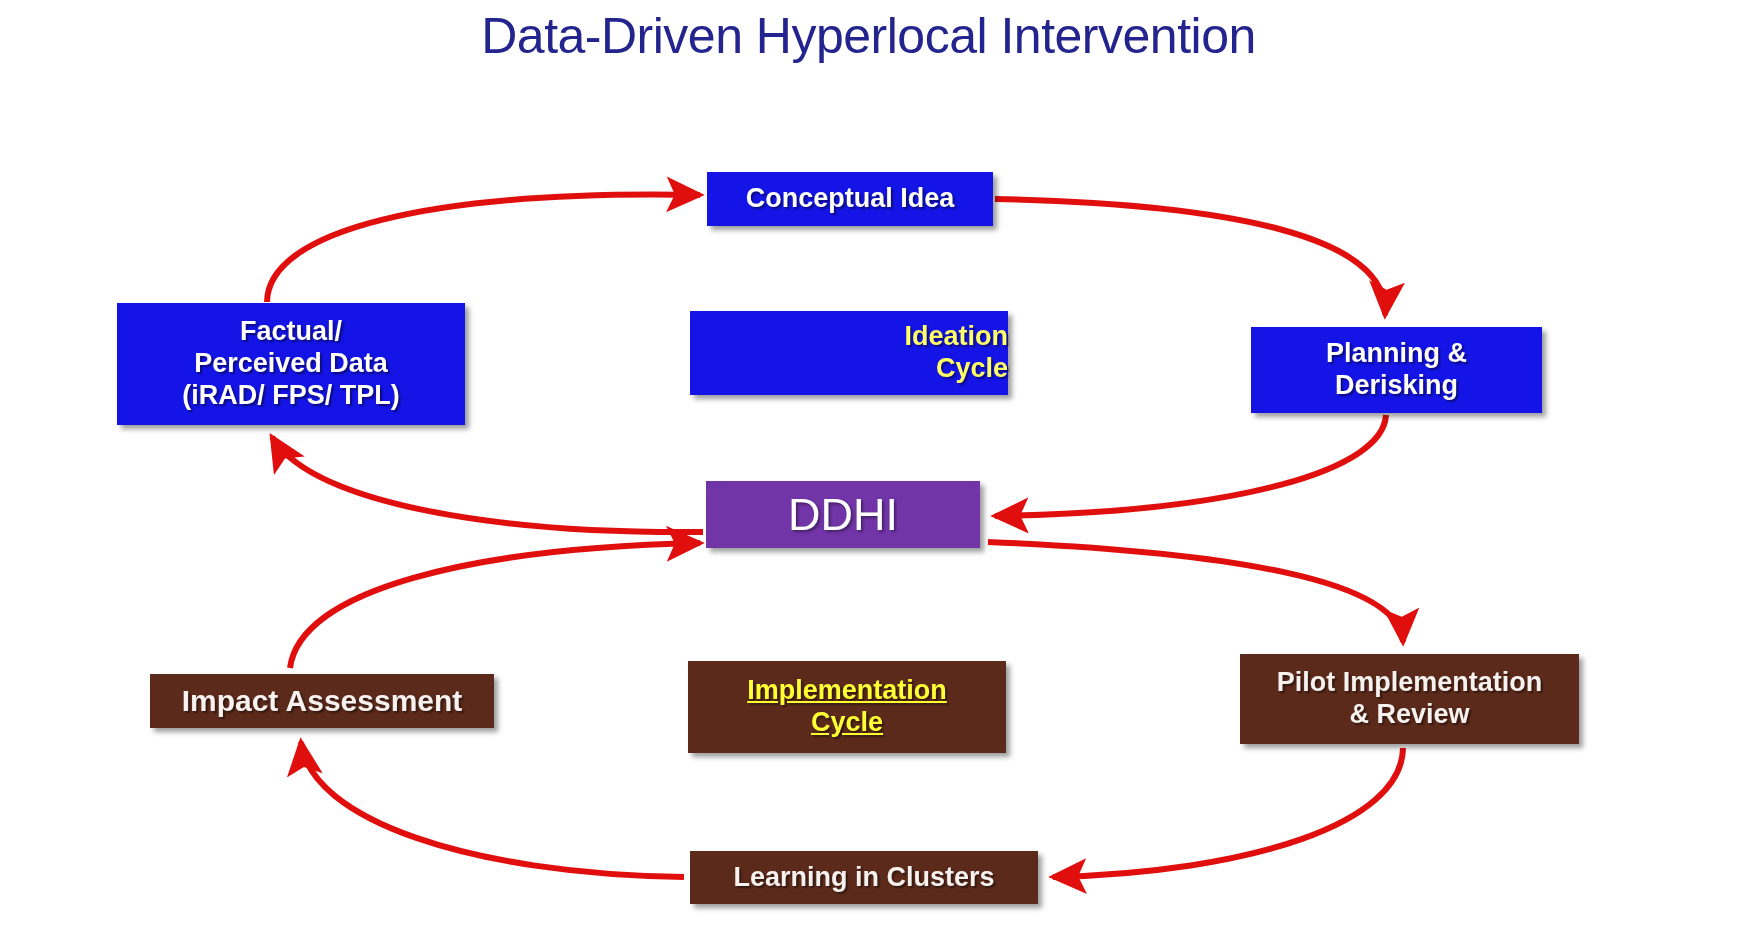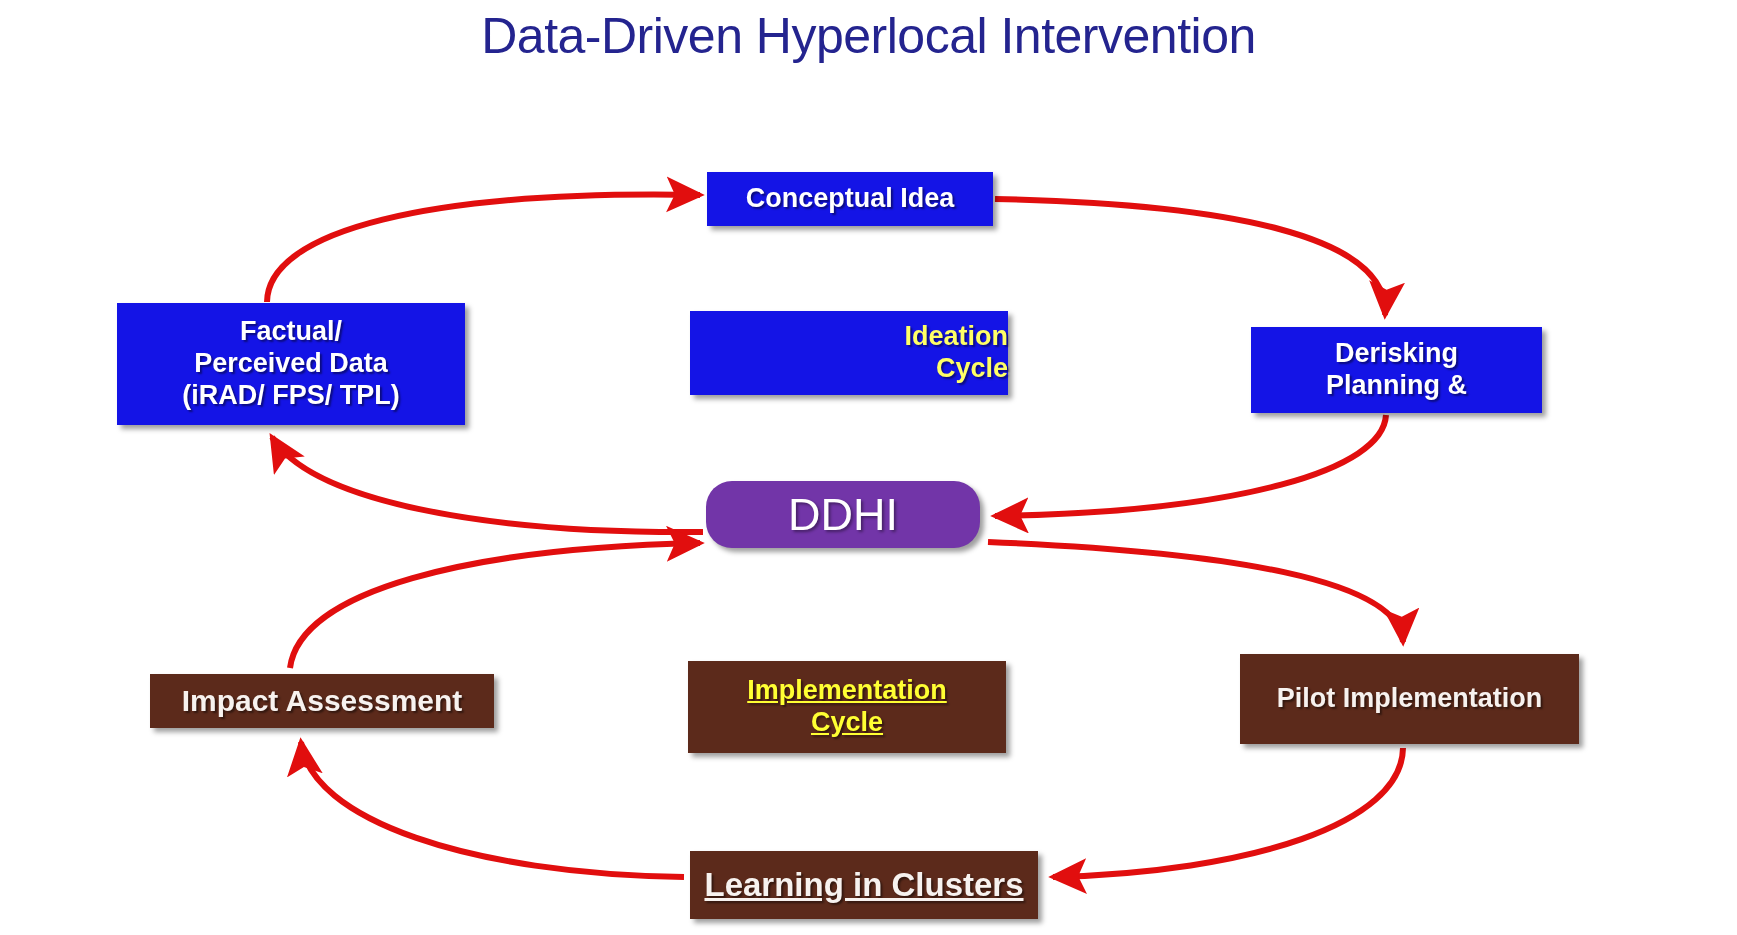--- a/index.html
+++ b/index.html
@@ -72,21 +72,20 @@
   .brown-label {
     background: #5C2A1B;
     color: #FFFF33;
     text-shadow: 2px 2px 2px rgba(0,0,0,0.45);
   }
   .purple {
     background: #7235A8;
     color: #ffffff;
     font-weight: normal;
     text-shadow: 2px 2px 3px rgba(0,0,0,0.4);
-    border-radius: 26px;
   }
 
   
   #node-conceptual-idea {
     left: 707px; top: 172px; width: 286px; height: 54px;
     font-size: 27px;
   }
   #node-factual-data {
     left: 117px; top: 303px; width: 348px; height: 122px;
     font-size: 27px;
@@ -111,23 +110,22 @@
   #node-implementation-cycle {
     left: 688px; top: 661px; width: 318px; height: 92px;
     font-size: 27px;
     text-decoration: underline;
   }
   #node-pilot-implementation {
     left: 1240px; top: 654px; width: 339px; height: 90px;
     font-size: 27px;
   }
   #node-learning-clusters {
-    left: 690px; top: 851px; width: 348px; height: 68px;
-    font-size: 33px;
-    text-decoration: underline;
+    left: 690px; top: 851px; width: 348px; height: 53px;
+    font-size: 27px;
   }
 </style>
 </head>
 <body>
 
 <div id="slide">
 
   <div class="title">Data-Driven Hyperlocal Intervention</div>
 
   <svg id="arrow-layer" viewBox="0 0 1737 935" xmlns="http://www.w3.org/2000/svg">
@@ -170,22 +168,22 @@
 
   <div class="node blue-label" id="node-ideation-cycle">
     <span class="lines">
       <span class="ln">Ideation</span>
       <span class="ln">Cycle</span>
     </span>
   </div>
 
   <div class="node blue" id="node-planning-derisking">
     <span class="lines">
+      <span class="ln">Planning &amp;</span>
       <span class="ln">Derisking</span>
-      <span class="ln">Planning &amp;</span>
     </span>
   </div>
 
   <div class="node purple" id="node-ddhi">
     <span class="lines">
       <span class="ln">DDHI</span>
     </span>
   </div>
 
   <div class="node brown" id="node-impact-assessment">
@@ -197,20 +195,21 @@
   <div class="node brown-label" id="node-implementation-cycle">
     <span class="lines">
       <span class="ln">Implementation</span>
       <span class="ln">Cycle</span>
     </span>
   </div>
 
   <div class="node brown" id="node-pilot-implementation">
     <span class="lines">
       <span class="ln">Pilot Implementation</span>
+      <span class="ln">&amp; Review</span>
     </span>
   </div>
 
   <div class="node brown" id="node-learning-clusters">
     <span class="lines">
       <span class="ln">Learning in Clusters</span>
     </span>
   </div>
 
 </div>

